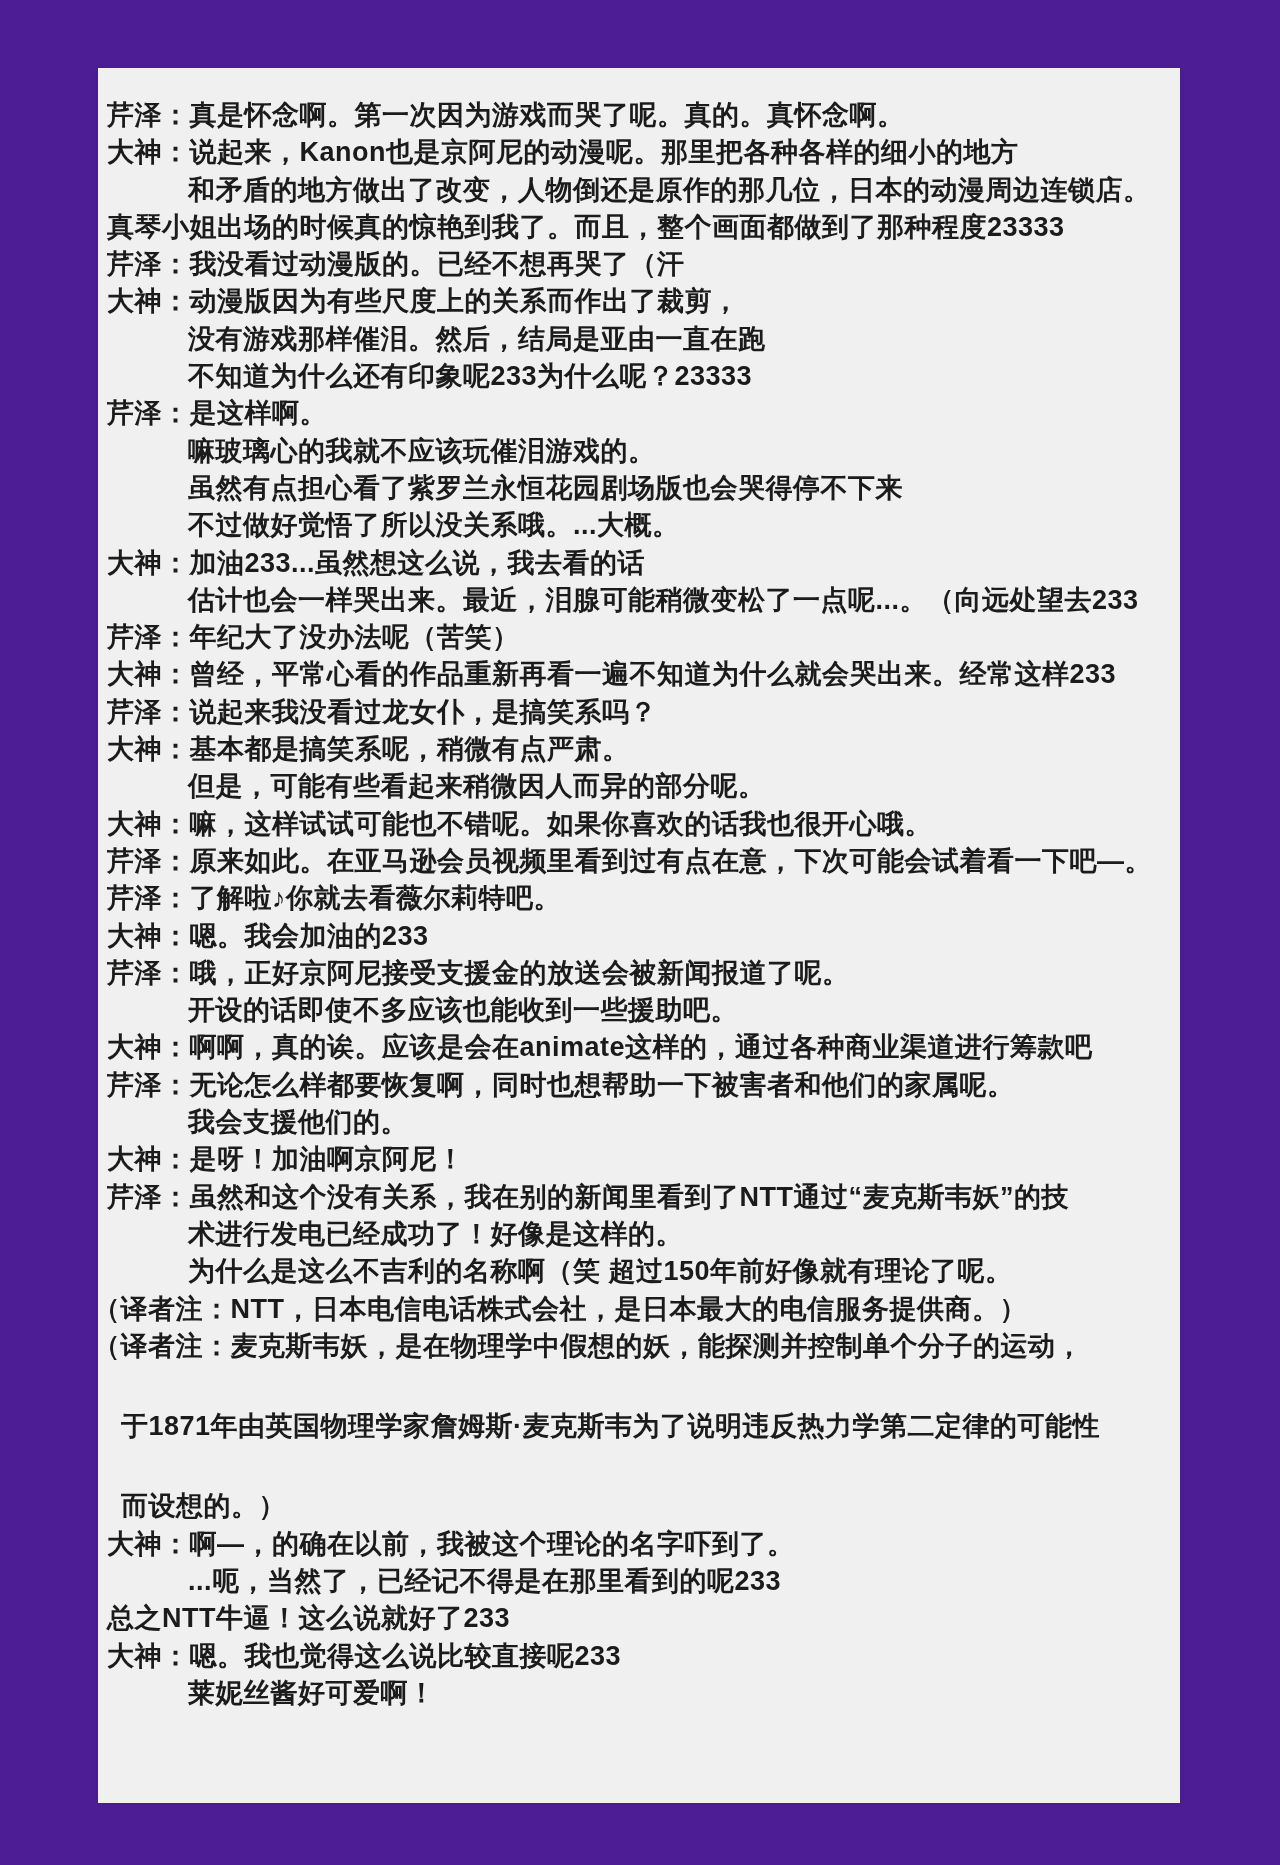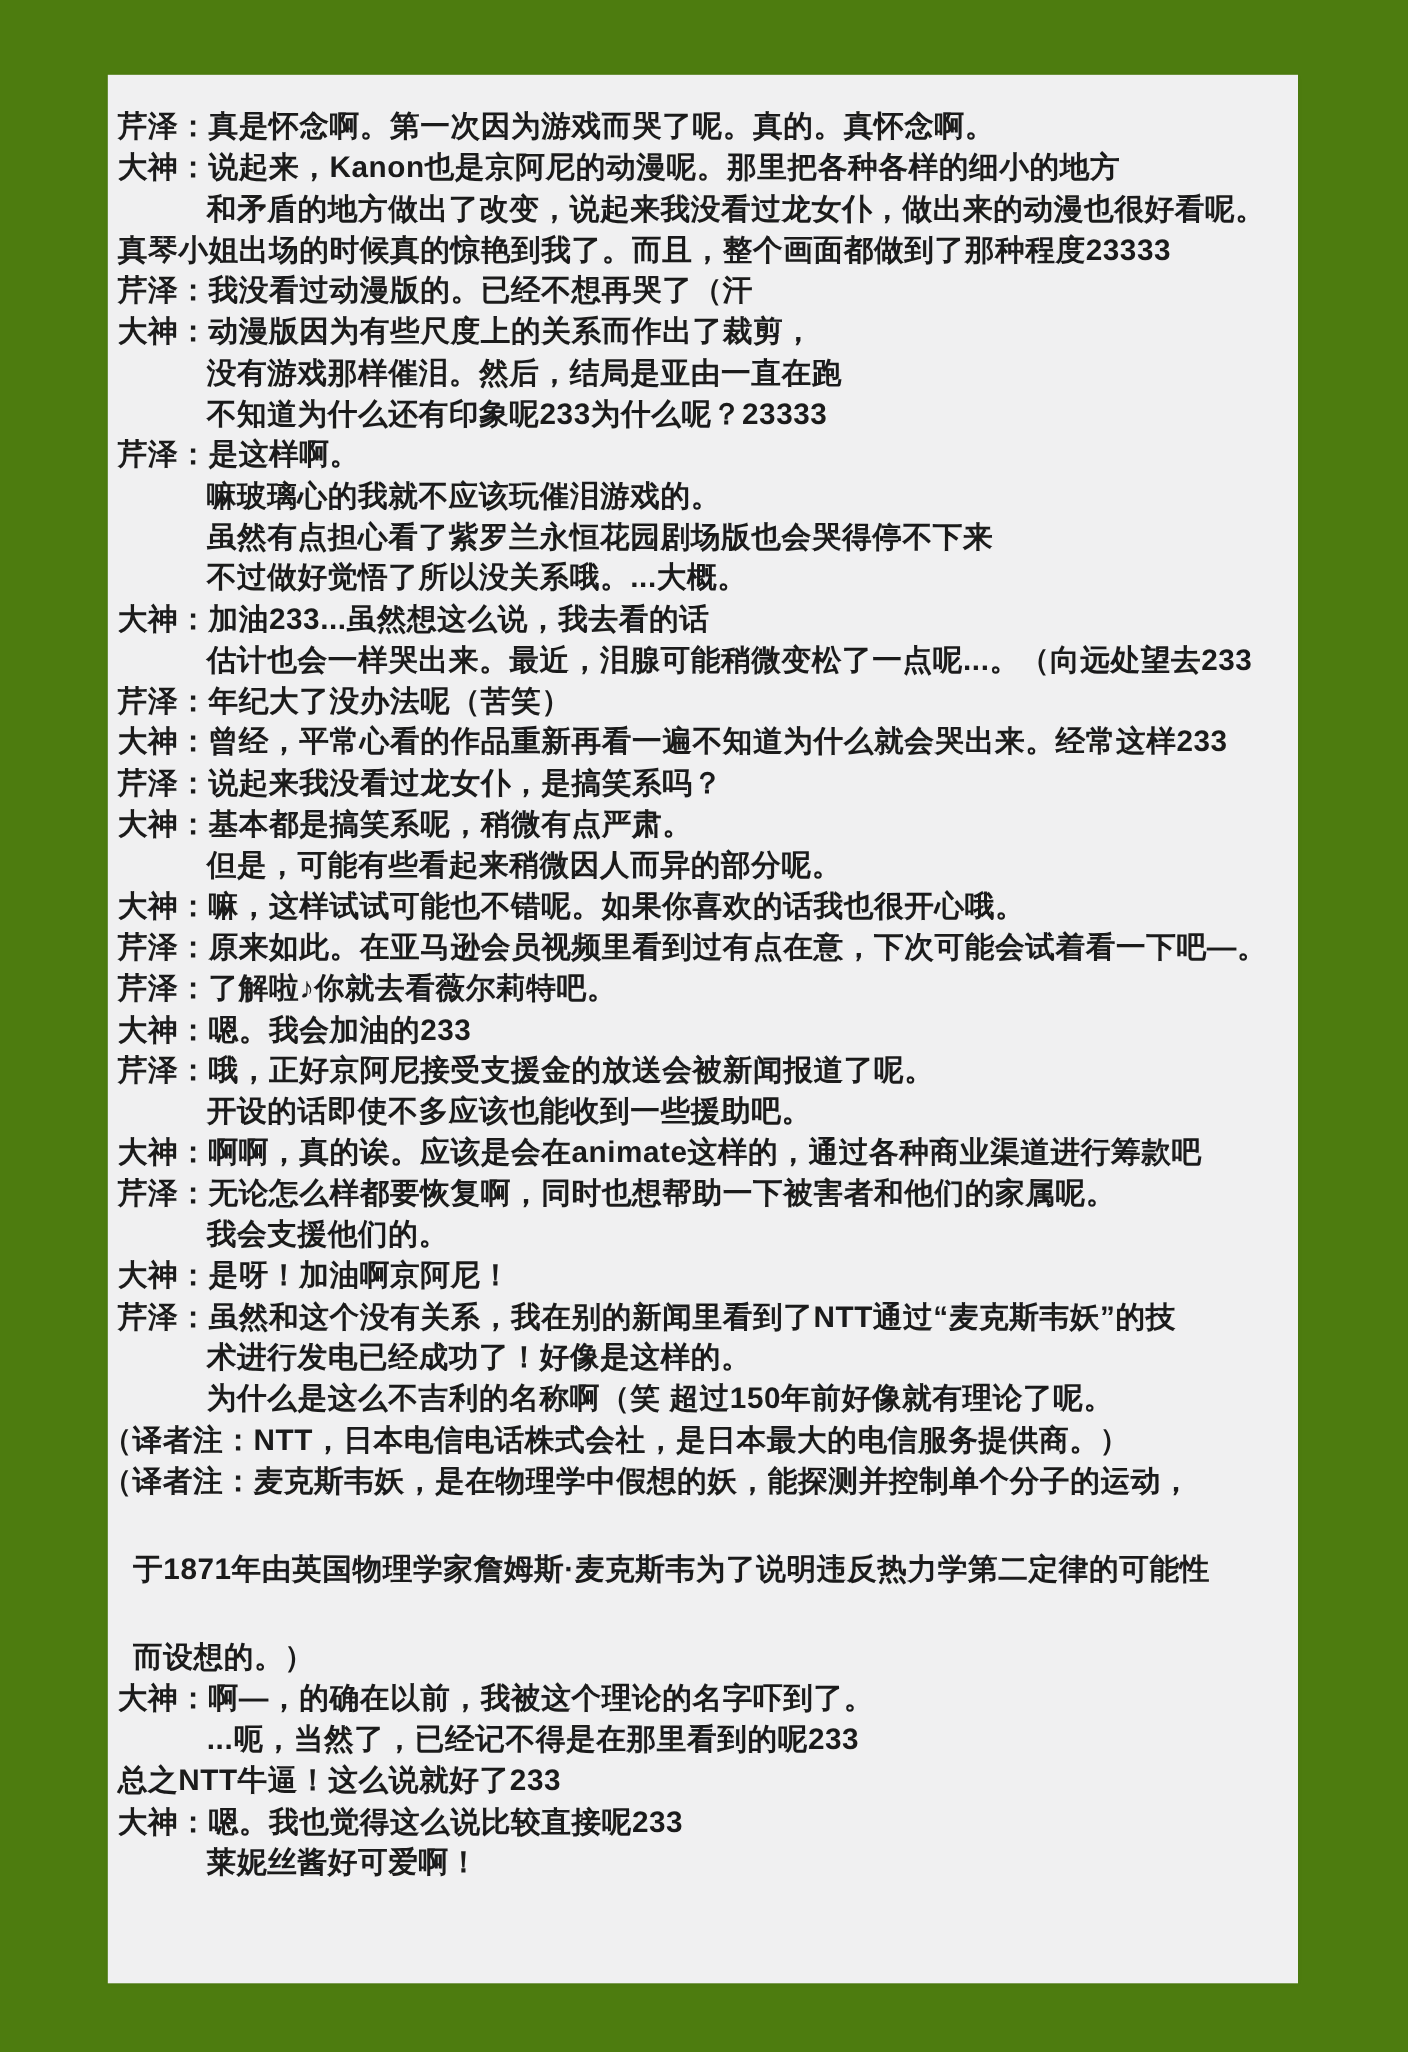--- a/index.html
+++ b/index.html
@@ -5,21 +5,21 @@
   html, body {
     margin: 0;
     padding: 0;
     background: #ffffff;
     font-family: "Liberation Sans", sans-serif;
   }
   .page {
     position: relative;
     width: 1280px;
     height: 1865px;
-    background: #4d7c0f;
+    background: #4c1d95;
     overflow: hidden;
   }
   .panel {
     position: absolute;
     left: 98px;
     top: 68px;
     width: 1082px;
     height: 1735px;
     background: #f0f0f1;
     box-shadow: 0 1px 5px rgba(0,0,0,0.07);
@@ -42,21 +42,21 @@
   .speaker-label  { font-weight: 600; }
 </style>
 </head>
 <body>
 
 <div class="page">
   <div class="panel">
     <div class="transcript" id="transcript">
         <div class="line speaker"><span class="speaker-label">芹泽：</span><span>真是怀念啊。第一次因为游戏而哭了呢。真的。真怀念啊。</span></div>
         <div class="line speaker"><span class="speaker-label">大神：</span><span>说起来，Kanon也是京阿尼的动漫呢。那里把各种各样的细小的地方</span></div>
-        <div class="line cont"><span>和矛盾的地方做出了改变，说起来我没看过龙女仆，做出来的动漫也很好看呢。</span></div>
+        <div class="line cont"><span>和矛盾的地方做出了改变，人物倒还是原作的那几位，日本的动漫周边连锁店。</span></div>
         <div class="line flush"><span>真琴小姐出场的时候真的惊艳到我了。而且，整个画面都做到了那种程度23333</span></div>
         <div class="line speaker"><span class="speaker-label">芹泽：</span><span>我没看过动漫版的。已经不想再哭了（汗</span></div>
         <div class="line speaker"><span class="speaker-label">大神：</span><span>动漫版因为有些尺度上的关系而作出了裁剪，</span></div>
         <div class="line cont"><span>没有游戏那样催泪。然后，结局是亚由一直在跑</span></div>
         <div class="line cont"><span>不知道为什么还有印象呢233为什么呢？23333</span></div>
         <div class="line speaker"><span class="speaker-label">芹泽：</span><span>是这样啊。</span></div>
         <div class="line cont"><span>嘛玻璃心的我就不应该玩催泪游戏的。</span></div>
         <div class="line cont"><span>虽然有点担心看了紫罗兰永恒花园剧场版也会哭得停不下来</span></div>
         <div class="line cont"><span>不过做好觉悟了所以没关系哦。...大概。</span></div>
         <div class="line speaker"><span class="speaker-label">大神：</span><span>加油233...虽然想这么说，我去看的话</span></div>

